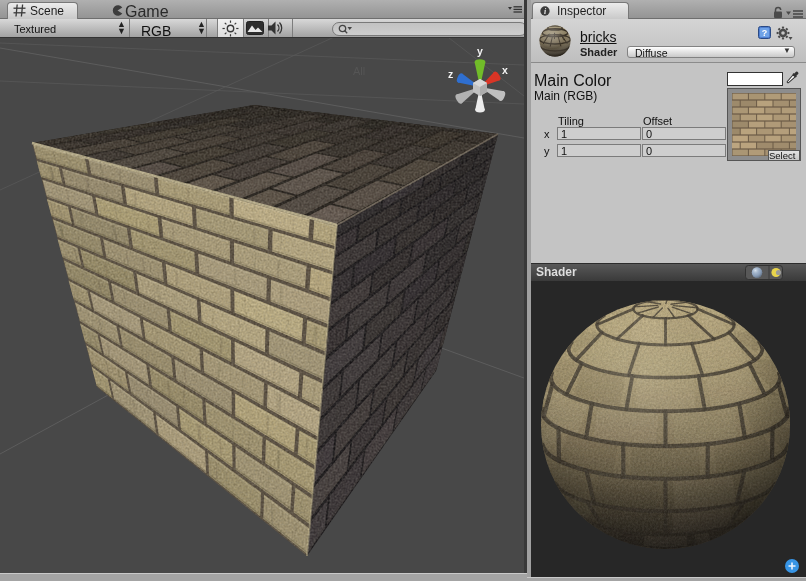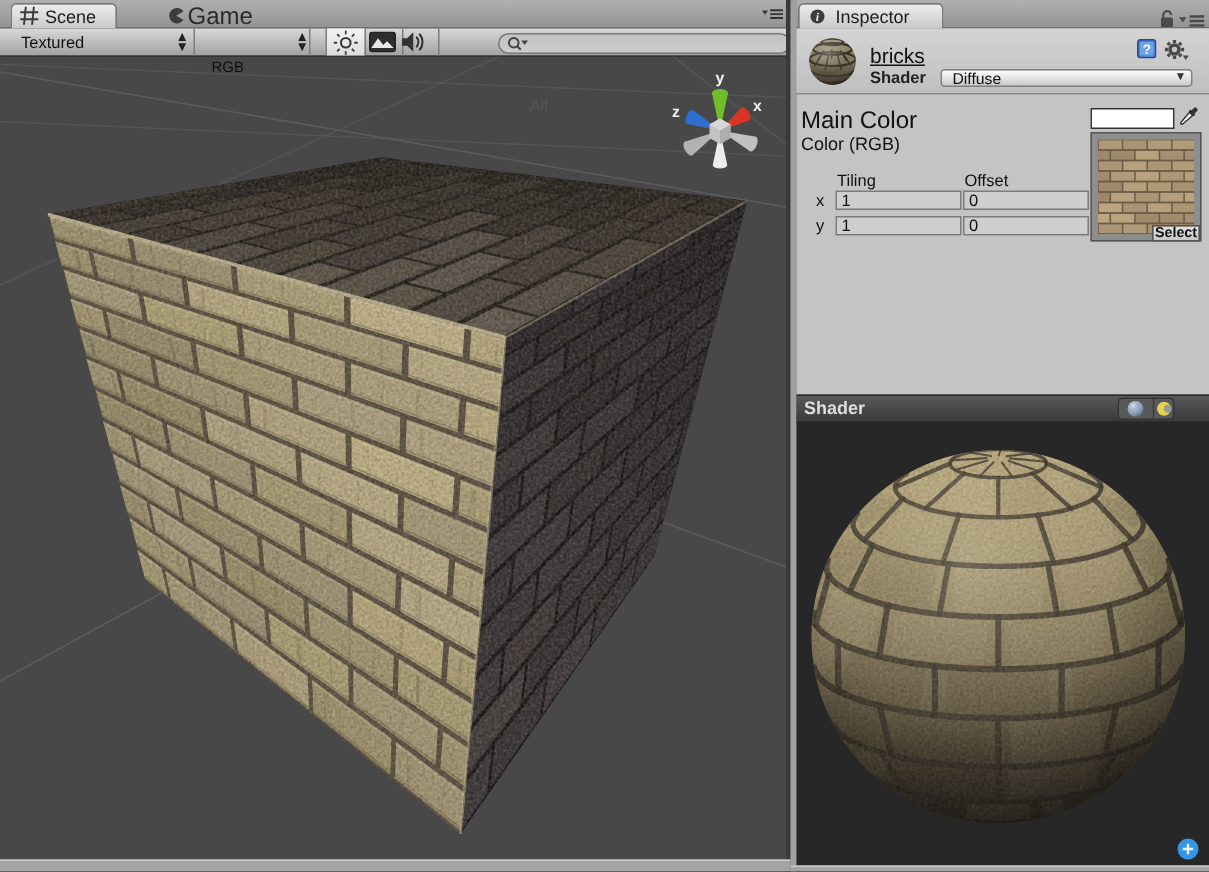--- a/index.html
+++ b/index.html
@@ -804,21 +804,21 @@
 
 <div class="toolbar"></div>
 <div class="tseg" style="left:0;width:130px;"></div>
 <div class="tseg" style="left:130px;width:77px;"></div>
 <div class="tseg" style="left:207px;width:11px;"></div>
 <div class="tseg" style="left:218px;width:26px;background:linear-gradient(#f2f2f2,#dcdcdc);"></div>
 <div class="tseg" style="left:244px;width:25px;"></div>
 <div class="tseg" style="left:269px;width:24px;"></div>
 <div class="lbl" style="position:absolute;left:14px;top:23px;">Textured</div>
 <div style="position:absolute;left:117px;top:21px;font-size:9px;color:#222;line-height:7px;">▲<br>▼</div>
-<div class="lbl" style="position:absolute;left:141px;top:23px;font-weight:normal;font-size:10px;margin-top:17px;">RGB</div>
+<div class="lbl" style="position:absolute;left:141px;top:23px;font-weight:normal;font-size:14px;">RGB</div>
 <div style="position:absolute;left:197px;top:21px;font-size:9px;color:#222;line-height:7px;">▲<br>▼</div>
 <svg width="17" height="17" viewBox="0 0 17 17" style="position:absolute;left:222px;top:20px">
 <circle cx="8.5" cy="8.5" r="3.2" fill="none" stroke="#3a3a3a" stroke-width="1.4"></circle>
 <g stroke="#3a3a3a" stroke-width="1.2">
 <line x1="8.5" y1="0.5" x2="8.5" y2="2.8"></line>
         <line x1="8.5" y1="14.2" x2="8.5" y2="16.5"></line>
 <line x1="0.5" y1="8.5" x2="2.8" y2="8.5"></line>
         <line x1="14.2" y1="8.5" x2="16.5" y2="8.5"></line>
 <line x1="2.8" y1="2.8" x2="4.4" y2="4.4"></line>
         <line x1="12.6" y1="12.6" x2="14.2" y2="14.2"></line>
@@ -934,21 +934,21 @@
 
 <div style="position:absolute;left:534px;top:72px;font-size:16px;color:#111;">Main Color</div>
 <div style="position:absolute;left:727px;top:72px;width:56px;height:13.5px;background:#fff;border:1px solid #333;"></div>
 <svg width="15" height="17" viewBox="0 0 15 17" style="position:absolute;left:785px;top:69px">
 <g transform="rotate(45 7.5 8.5)">
 <rect x="6" y="1" width="3" height="4.5" rx="1" fill="#333"></rect>
 <rect x="5.2" y="4.5" width="4.6" height="1.8" fill="#333"></rect>
 <path d="M 6 6.3 h 3 L 8.3 15.2 a 0.9 0.9 0 0 1 -1.6 0 Z" fill="#fff" stroke="#333" stroke-width="1"></path>
 </g>
     </svg>
-<div style="position:absolute;left:534px;top:89px;font-size:12px;color:#111;">Color (RGB)</div>
+<div style="position:absolute;left:534px;top:89px;font-size:12px;color:#111;">Main (RGB)</div>
 <div style="position:absolute;left:727px;top:88px;width:74px;height:73px;background:#8d8d8d;border:1px solid #555;"></div>
 <svg width="64" height="63" viewBox="0 0 64 63" style="position:absolute;left:732px;top:93px">
       <rect width="64" height="63" fill="#6b5b47"></rect>
       <rect x="-15.9" y="0.6" width="15.4" height="5.8" fill="#a3906f"></rect>
       <rect x="0.5" y="0.6" width="15.4" height="5.8" fill="#ae9977"></rect>
       <rect x="16.9" y="0.6" width="15.4" height="5.8" fill="#a89472"></rect>
       <rect x="33.3" y="0.6" width="15.4" height="5.8" fill="#b09b78"></rect>
       <rect x="49.7" y="0.6" width="15.4" height="5.8" fill="#b19b78"></rect>
       <rect x="-7.7" y="7.6" width="15.4" height="5.8" fill="#9d8a6b"></rect>
       <rect x="8.7" y="7.6" width="15.4" height="5.8" fill="#9c896a"></rect>
@@ -985,21 +985,21 @@
       <rect x="25.1" y="49.6" width="15.4" height="5.8" fill="#9f8b6c"></rect>
       <rect x="41.5" y="49.6" width="15.4" height="5.8" fill="#a08c6d"></rect>
       <rect x="57.9" y="49.6" width="15.4" height="5.8" fill="#a38f6f"></rect>
       <rect x="-15.9" y="56.6" width="15.4" height="5.8" fill="#bda680"></rect>
       <rect x="0.5" y="56.6" width="15.4" height="5.8" fill="#aa9674"></rect>
       <rect x="16.9" y="56.6" width="15.4" height="5.8" fill="#b19b78"></rect>
       <rect x="33.3" y="56.6" width="15.4" height="5.8" fill="#a69171"></rect>
       <rect x="49.7" y="56.6" width="15.4" height="5.8" fill="#ad9876"></rect>
     </svg>
 <div style="position:absolute;left:768px;top:150px;width:32px;height:11px;background:linear-gradient(#e2e2e2,#c6c6c6);
-  border:1px solid #555;font-size:9.5px;font-weight:bold;color:#111;text-align:center;line-height:10px;">Select</div>
+  border:1px solid #555;font-size:9.5px;font-weight:normal;color:#111;text-align:left;line-height:10px;">Select</div>
 <div style="position:absolute;left:558px;top:115px;font-size:11px;color:#111;">Tiling</div>
 <div style="position:absolute;left:643px;top:115px;font-size:11px;color:#111;">Offset</div>
 <div style="position:absolute;left:544px;top:128px;font-size:11px;color:#111;">x</div>
 <div style="position:absolute;left:544px;top:144.5px;font-size:11px;color:#111;">y</div>
 <div style="position:absolute;left:557px;top:127px;width:84px;height:13px;background:#cecece;border:1px solid #7b7b7b;
   font-size:11px;color:#111;padding-left:3px;line-height:12px;">1</div>
 <div style="position:absolute;left:642px;top:127px;width:84px;height:13px;background:#cecece;border:1px solid #7b7b7b;
   font-size:11px;color:#111;padding-left:3px;line-height:12px;">0</div>
 <div style="position:absolute;left:557px;top:143.5px;width:84px;height:13px;background:#cecece;border:1px solid #7b7b7b;
   font-size:11px;color:#111;padding-left:3px;line-height:12px;">1</div>

